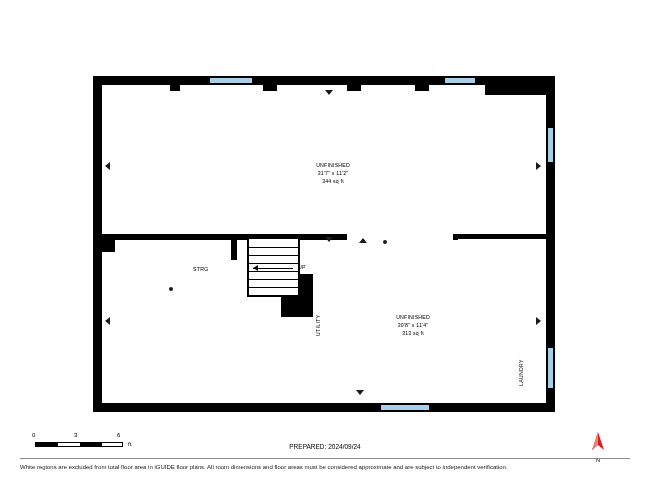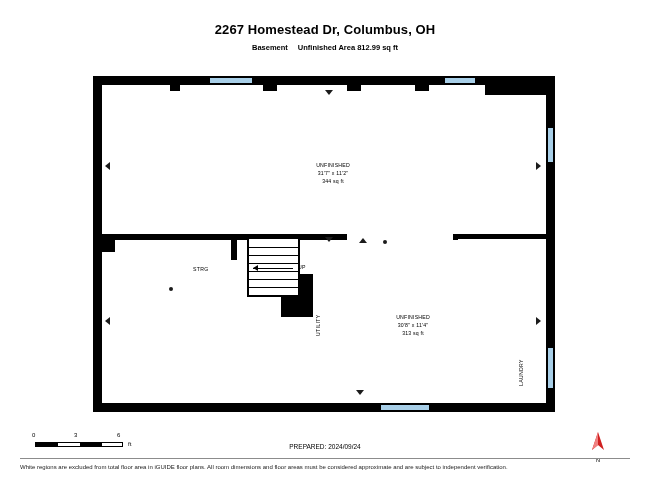--- a/index.html
+++ b/index.html
@@ -218,24 +218,20 @@
     font-size: 6px;
     line-height: 1.4;
     color: #1b1b1b;
   }
 </style>
 </head>
 <body>
 
 <div class="page">
 
-  <div class="title">2267 Homestead Dr, Columbus, OH</div>
-  <div class="subtitle">
-    <span class="lvl">Basement</span><span>Unfinished Area 812.99 sq ft</span>
-  </div>
 
   <div class="plan">
 
     <div class="w" style="left:8px; top:8px; width:117px; height:9px;"></div>
 
     <div class="win h" style="left:125px; top:8px; width:42px; height:9px;"></div>
 
     <div class="w" style="left:167px; top:8px; width:193px; height:9px;"></div>
 
     <div class="win h" style="left:360px; top:8px; width:30px; height:9px;"></div>

